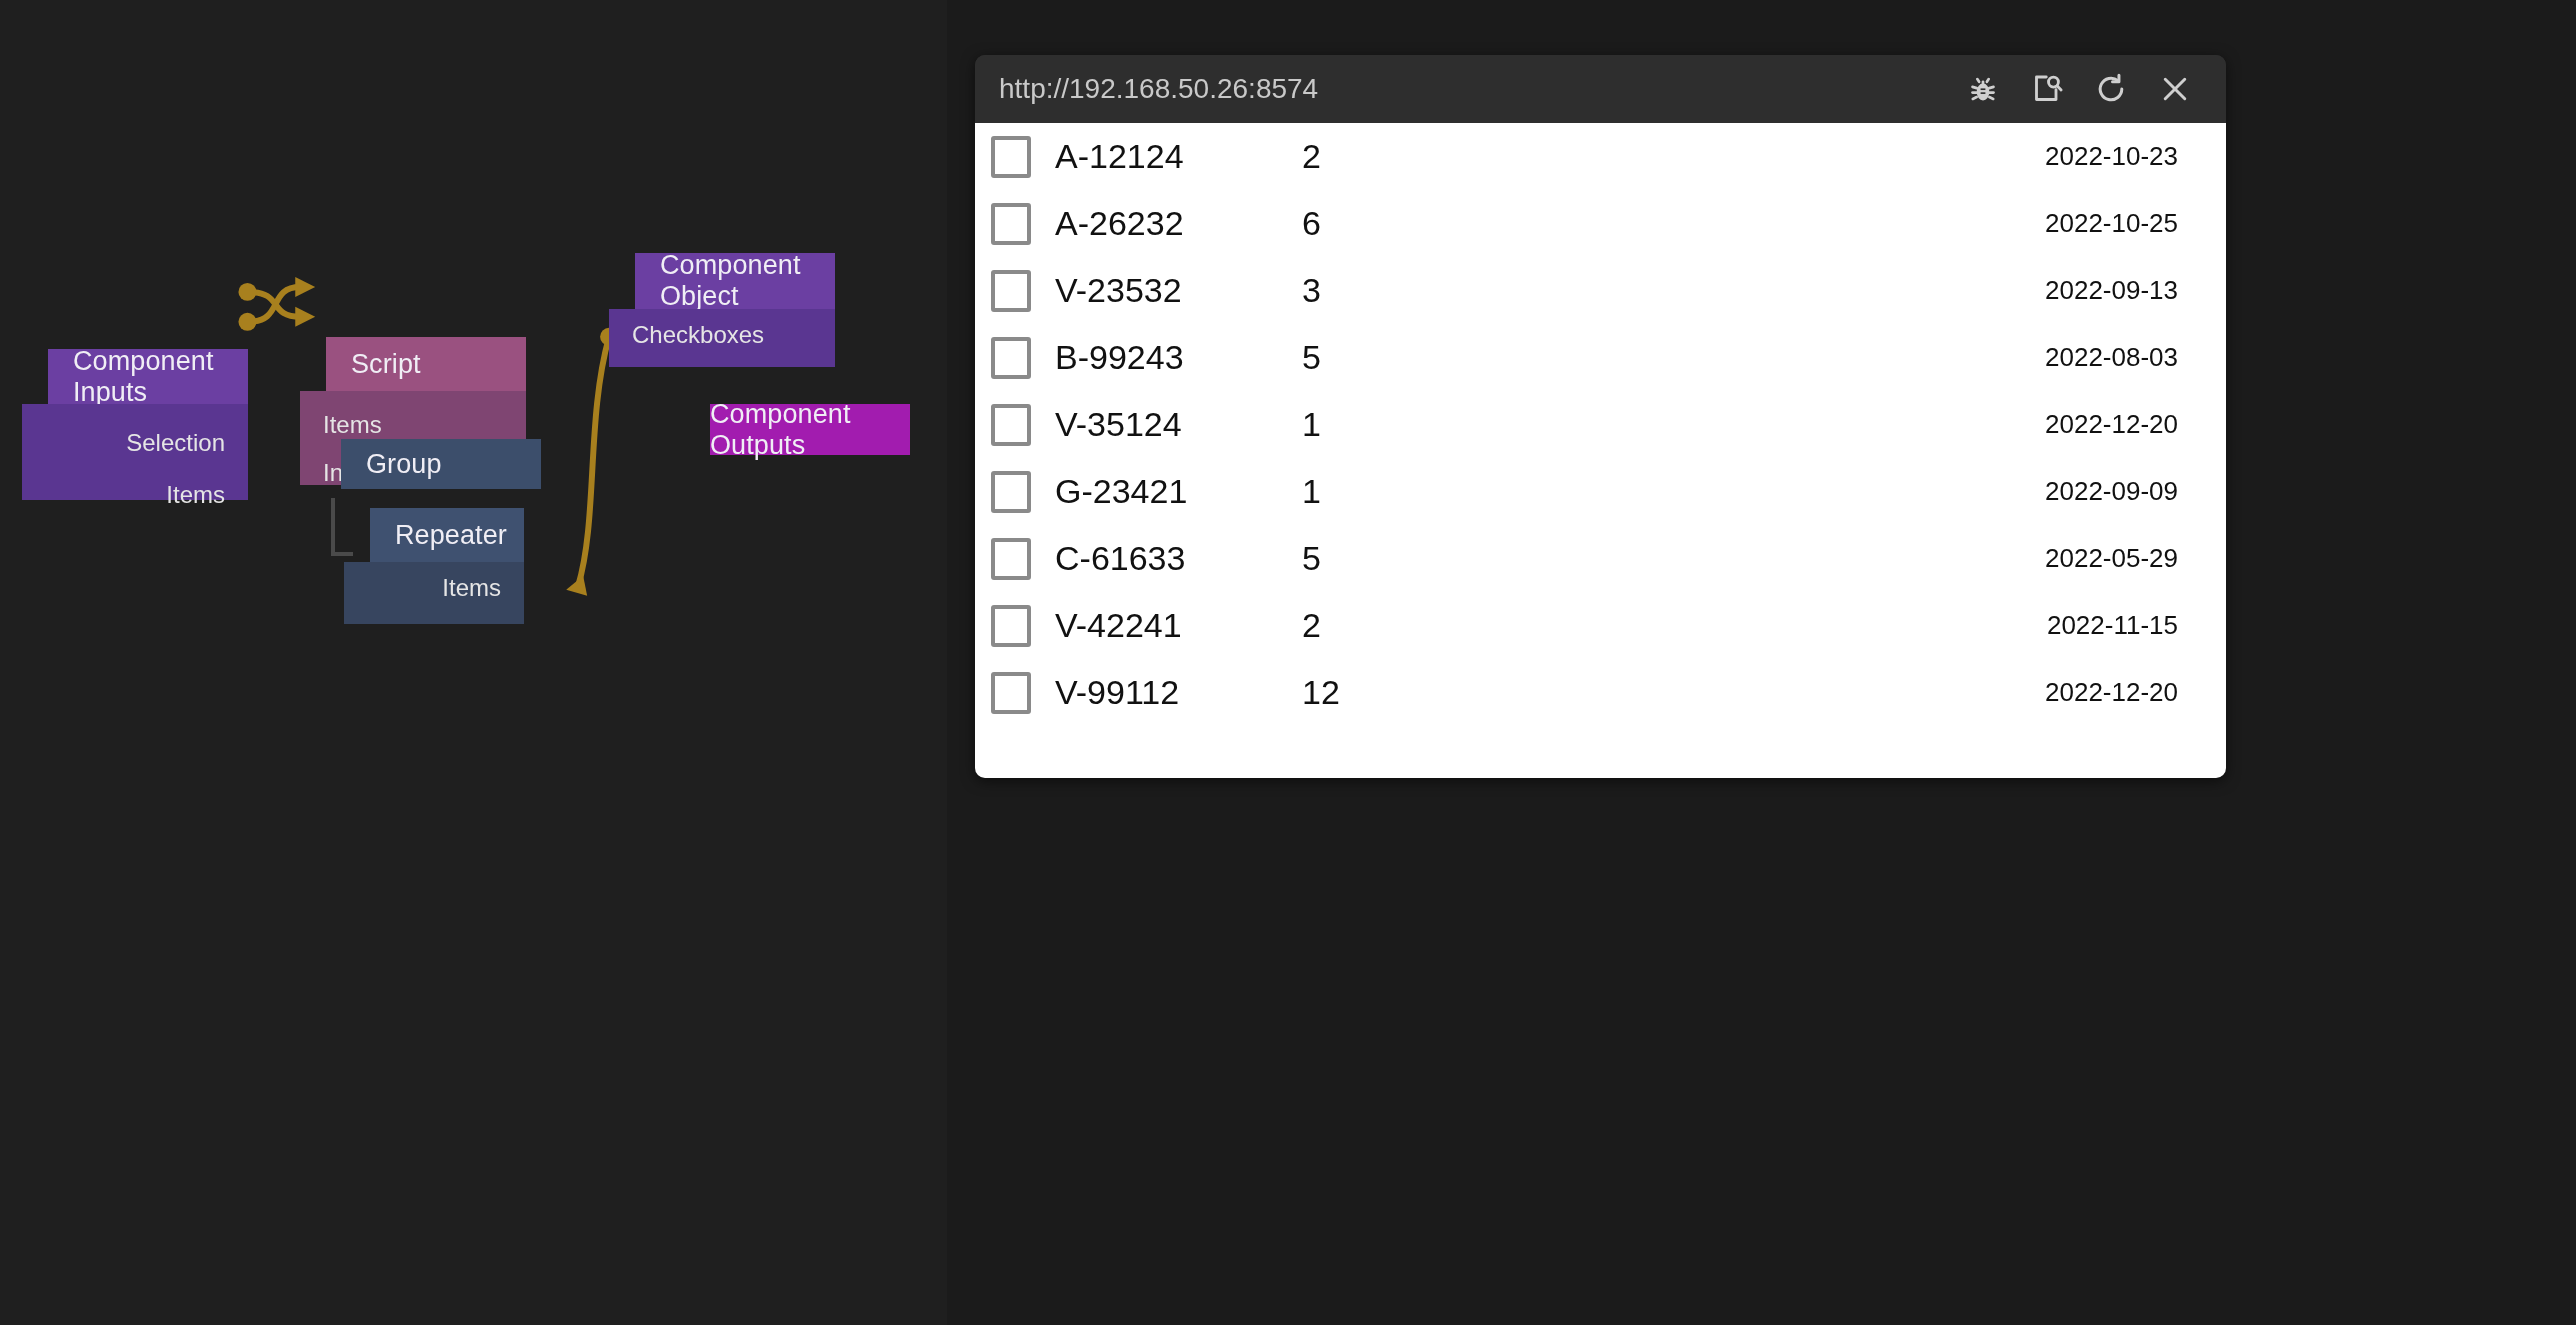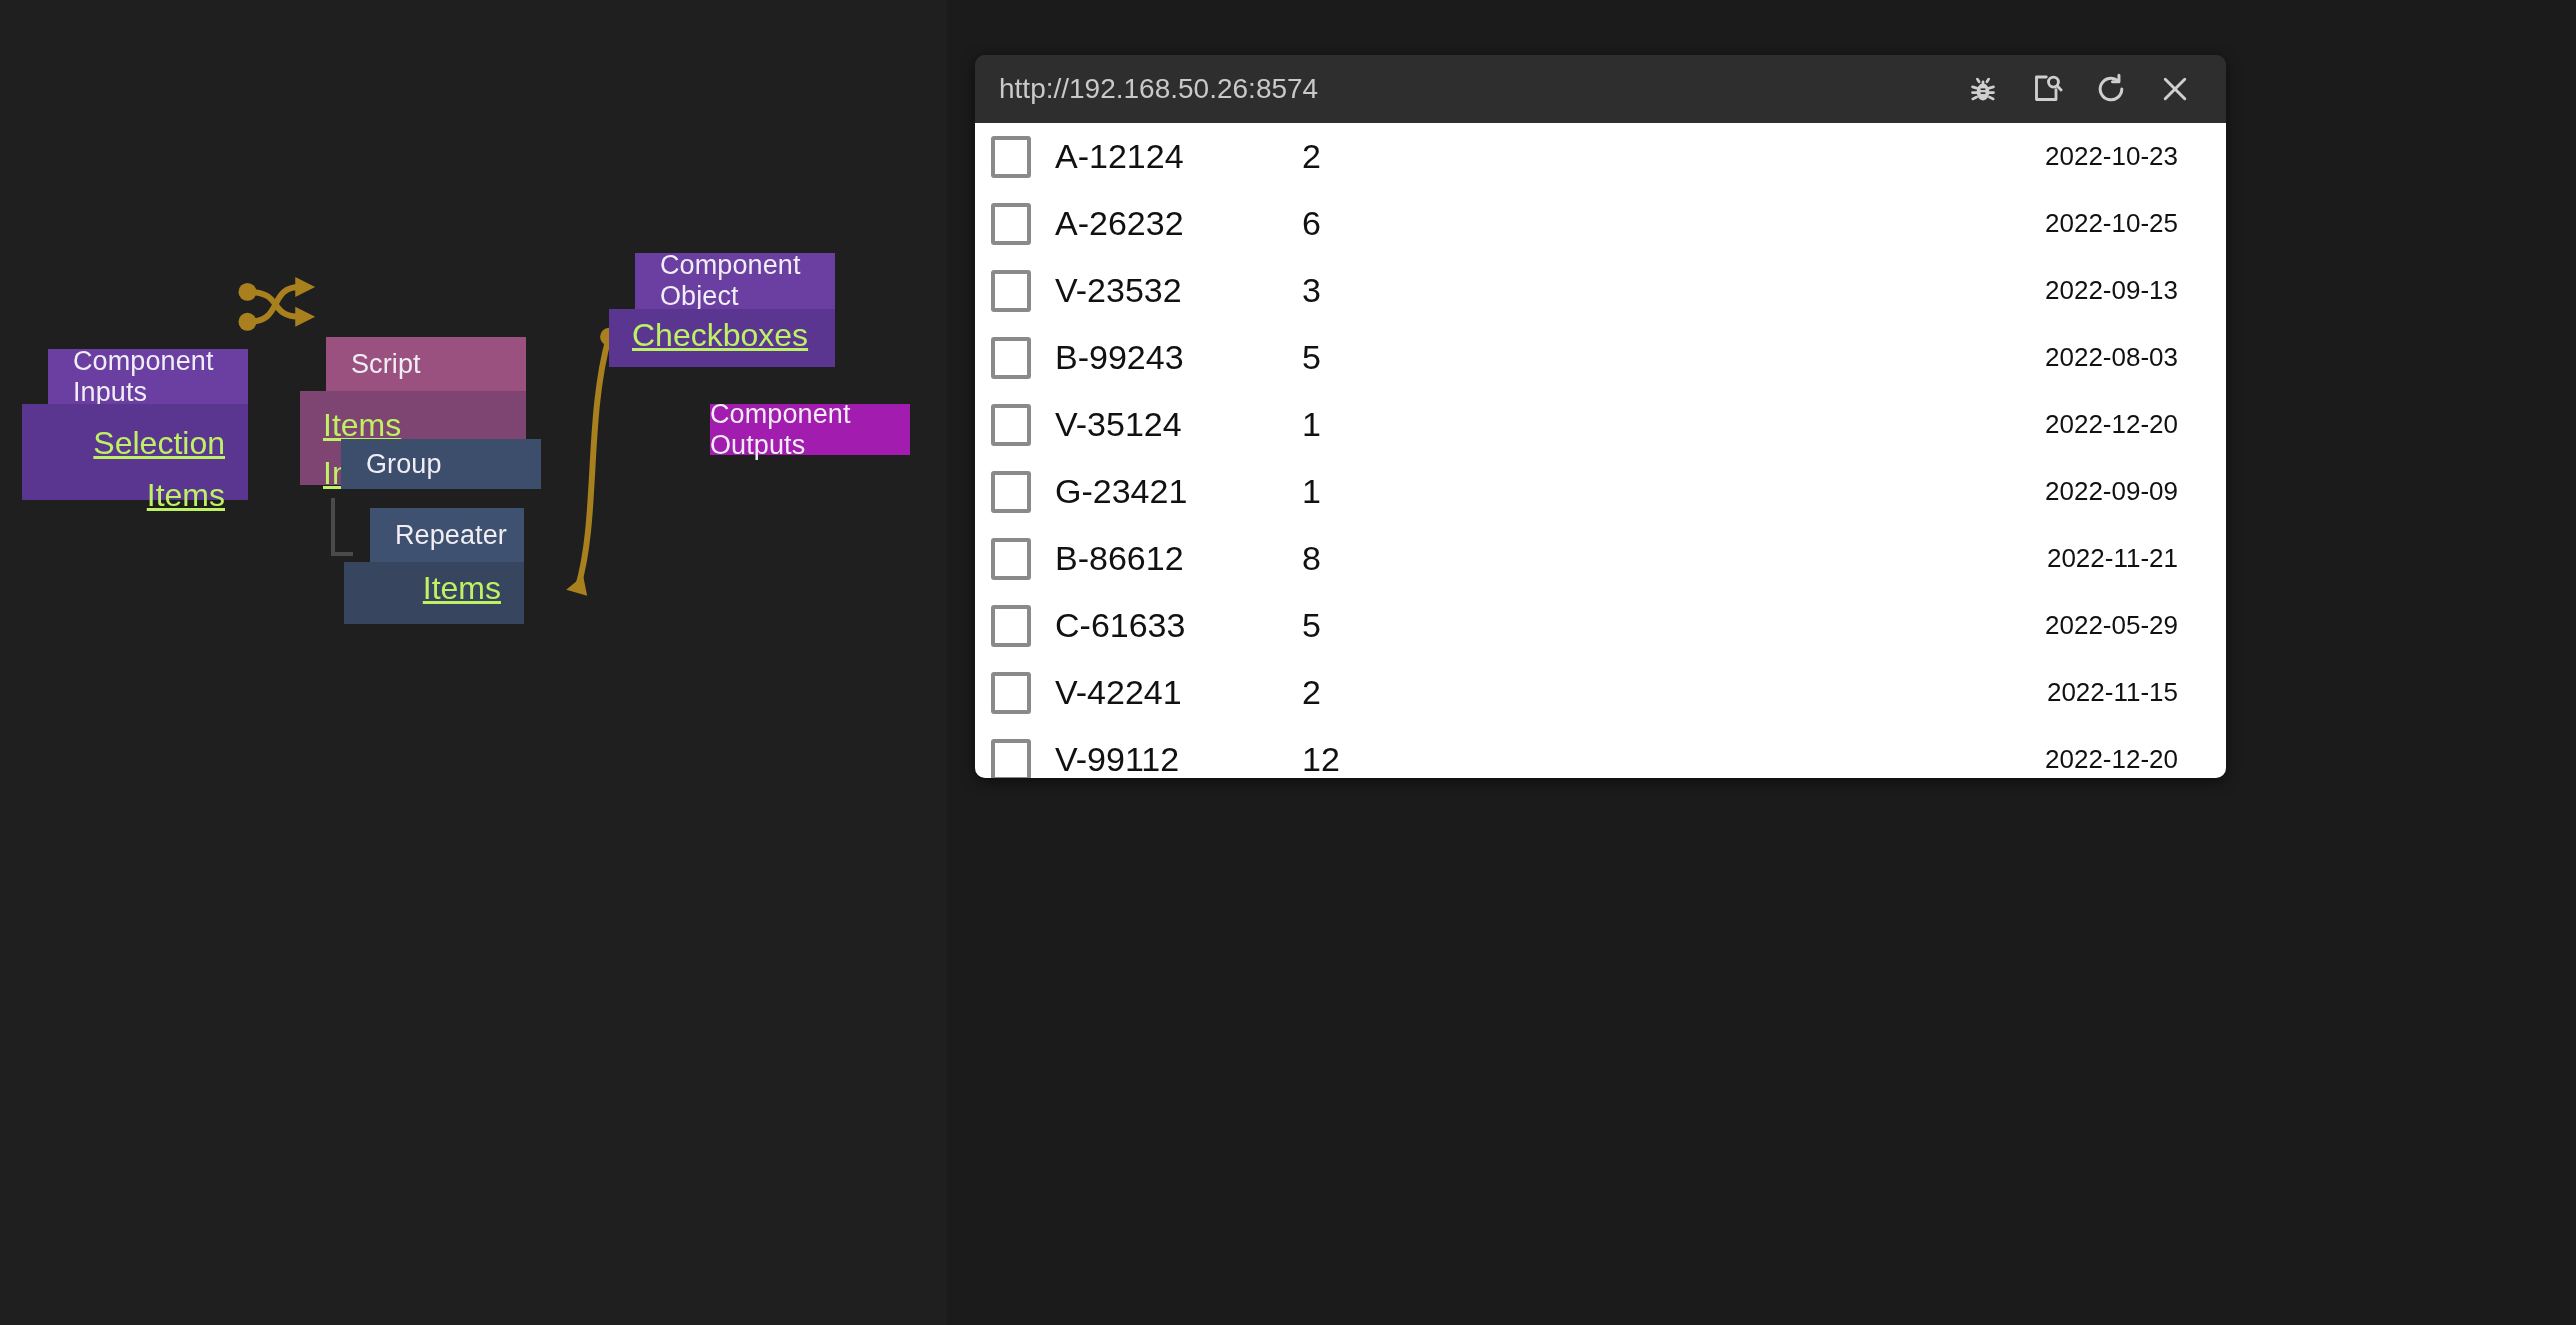--- a/index.html
+++ b/index.html
@@ -21,24 +21,23 @@
   .node-header {
     color: #f0eef5;
     font-size: 27px;
     display: flex; align-items: center;
     padding-left: 25px;
     letter-spacing: 0.1px;
     margin-left: 26px;
   }
   .node-body { position: relative; }
   .port-row {
-    color: #bef264; font-size: 32px;
+    color: #e5e5e5; font-size: 24px;
     display: flex; align-items: center;
     height: 52px;
-    text-decoration: underline;
   }
   .port-row.left  { justify-content: flex-start; padding-left: 23px; }
   .port-row.right { justify-content: flex-end;  padding-right: 23px; }
 
   
   #node-component-inputs { left: 22px; top: 349px; width: 226px; }
   #node-component-inputs .node-header { height: 55px; background: #6b3fa2; }
   #node-component-inputs .node-body   { height: 96px; background: #5a3691; padding-top: 13px; }
 
   
@@ -262,26 +261,20 @@
             <div class="cell-date">2022-12-20</div>
           </div>
           <div class="tbl-row">
             <div class="cb"></div>
             <div class="cell-code">G-23421</div>
             <div class="cell-qty">1</div>
             <div class="cell-date">2022-09-09</div>
           </div>
           <div class="tbl-row">
             <div class="cb"></div>
-            <div class="cell-code">B-86612</div>
-            <div class="cell-qty">8</div>
-            <div class="cell-date">2022-11-21</div>
-          </div>
-          <div class="tbl-row">
-            <div class="cb"></div>
             <div class="cell-code">C-61633</div>
             <div class="cell-qty">5</div>
             <div class="cell-date">2022-05-29</div>
           </div>
           <div class="tbl-row">
             <div class="cb"></div>
             <div class="cell-code">V-42241</div>
             <div class="cell-qty">2</div>
             <div class="cell-date">2022-11-15</div>
           </div>

